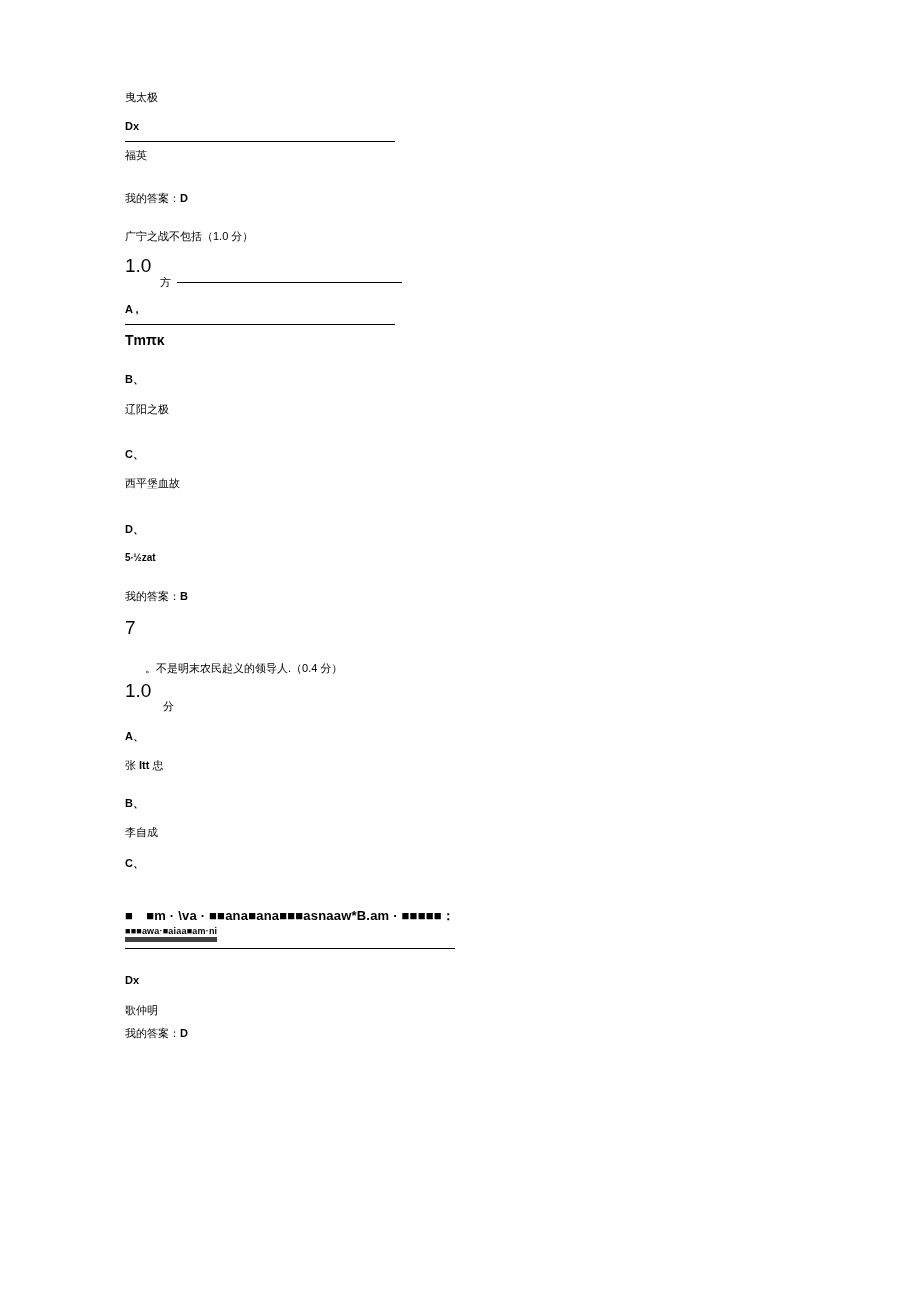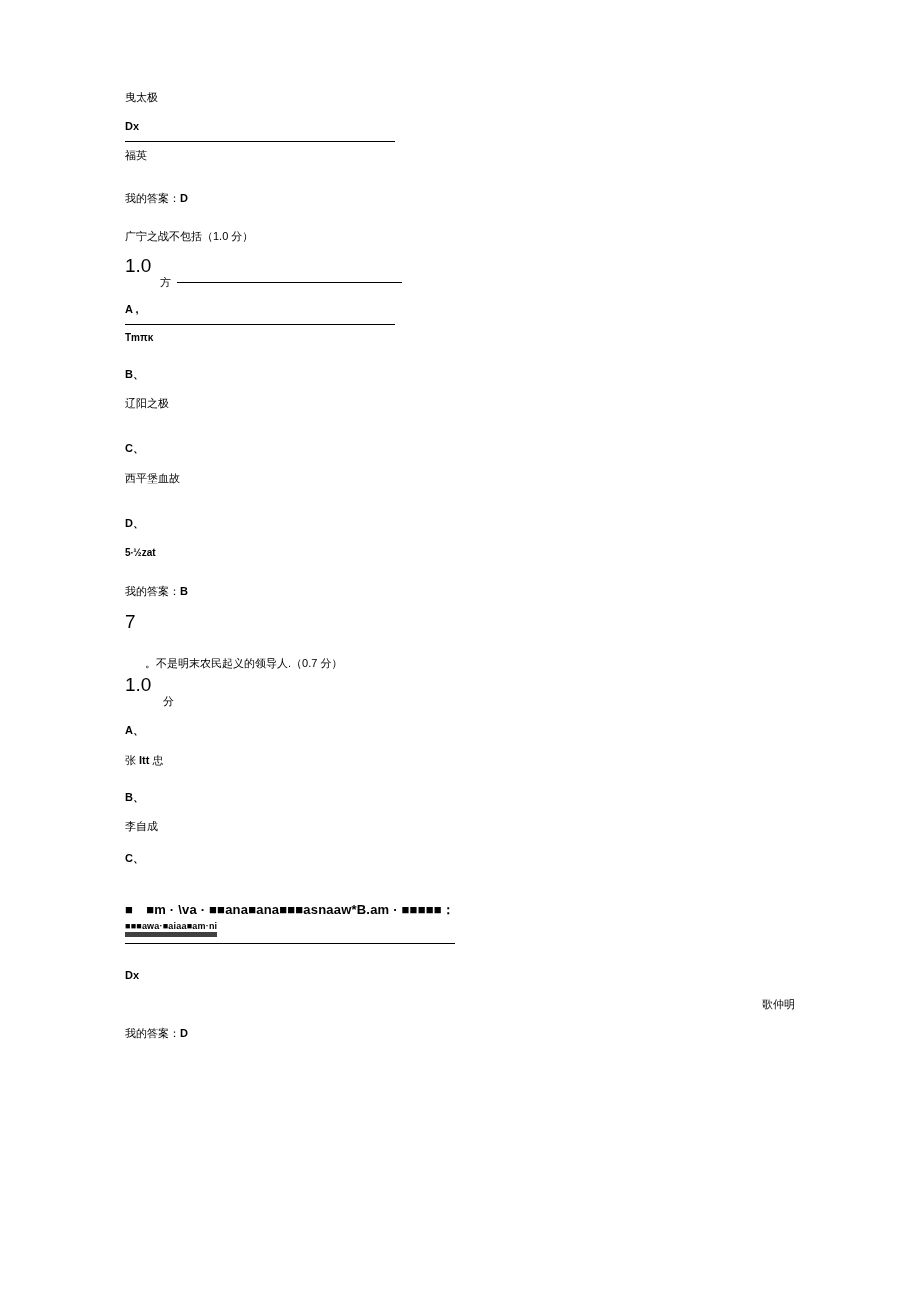--- a/index.html
+++ b/index.html
@@ -97,52 +97,52 @@
   <span>我的答案：</span><span class="bold">D</span>
 </div>
 
 <div class="block" style="margin-bottom:12px;">广宁之战不包括（1.0 分）</div>
 <div class="score-num">1.0</div>
 <div class="score-sub">
   <span>方</span><span class="score-sub-hr"></span>
 </div>
 <div class="bold block" style="margin-top:12px;margin-bottom:6px;">A ,</div>
 <hr class="hr-short">
-<div class="bold block" style="margin-bottom:22px;font-size:10px;">Tmπκ</div>
+<div class="bold block" style="margin-bottom:22px;font-size:14px;">Tmπκ</div>
 
 <div class="bold block gap-s">B、</div>
 <div class="block gap-l">辽阳之极</div>
 
 <div class="bold block gap-s">C、</div>
 <div class="block gap-l">西平堡血故</div>
 
 <div class="bold block gap-s">D、</div>
 <div class="bold block" style="margin-bottom:24px;font-size:10px;">5∙½zat</div>
 
 <div class="block" style="margin-bottom:10px;">
   <span>我的答案：</span><span class="bold">B</span>
 </div>
 
 <div class="num7">7</div>
 
-<div class="block indent-q" style="margin-bottom:4px;">。不是明末农民起义的领导人.（0.7 分）</div>
+<div class="block indent-q" style="margin-bottom:4px;">。不是明末农民起义的领导人.（0.4 分）</div>
 <div class="score-num">1.0</div>
 <div class="score-sub-2" style="margin-bottom:14px;">分</div>
 
 <div class="bold block gap-s">A、</div>
 <div class="block gap-m">
   <span>张 </span><span class="bold">Itt</span><span> 忠</span>
 </div>
 
 <div class="bold block gap-s">B、</div>
 <div class="block" style="margin-bottom:16px;">李自成</div>
 
 <div class="bold" style="margin-bottom:2px;">C、</div>
 <div class="tiny-line bold">■　■m · \va · ■■ana■ana■■■asnaaw*B.am · ■■■■■：</div>
 <div style="margin-bottom:6px;"><span class="tiny-line-under bold">■■■awa·■aiaa■am·ni</span></div>
 <hr class="hr-wide">
 
 <div class="bold block" style="margin-top:24px;margin-bottom:14px;">Dx</div>
-<div class="block" style="margin-bottom:14px;text-align:right;">歌仲明</div>
+<div class="block" style="margin-bottom:8px;">歌仲明</div>
 
 <div class="block">
   <span>我的答案：</span><span class="bold">D</span>
 </div>
 
 </body></html>

